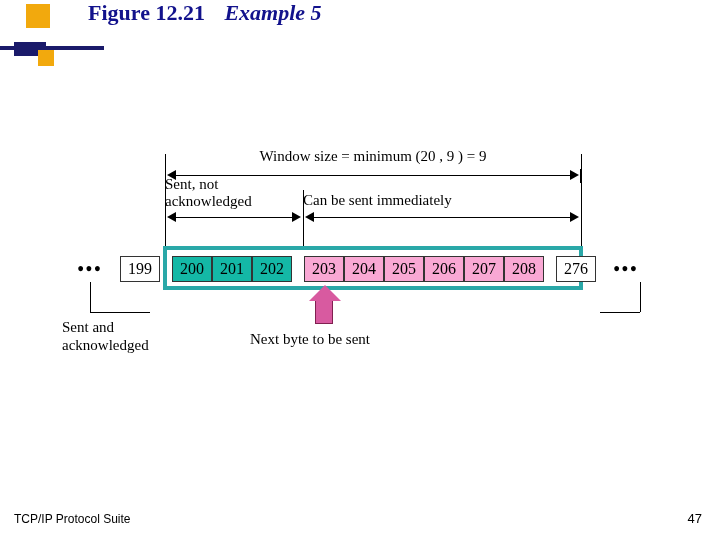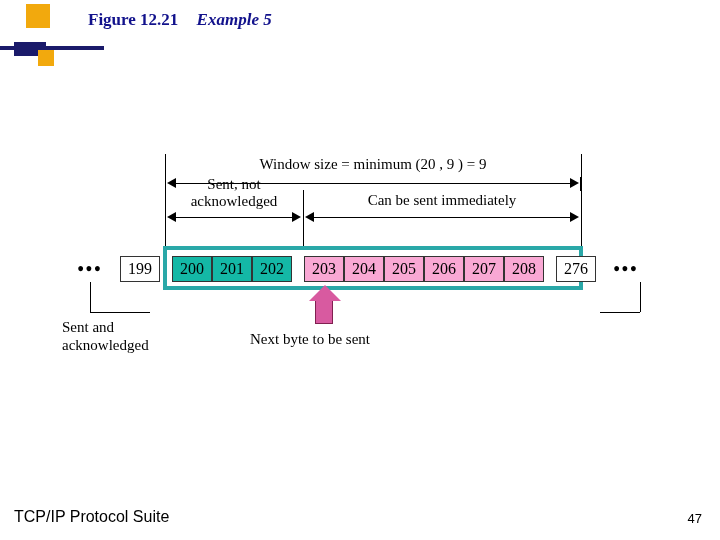--- a/index.html
+++ b/index.html
@@ -15,38 +15,38 @@
   .deco {
     position: absolute;
   }
   .sq-orange1 { left: 26px; top: 4px; width: 24px; height: 24px; background: #f2a90d; }
   .sq-navy1   { left: 14px; top: 42px; width: 32px; height: 14px; background: #1a1a6a; }
   .sq-orange2 { left: 38px; top: 50px; width: 16px; height: 16px; background: #f2a90d; }
   .title-rule { left: 0; top: 46px; width: 104px; height: 4px; background: #1a1a6a; }
 
   .figure-title {
     position: absolute;
-    left: 88px; top: 10px;
-    font-size: 17px;
+    left: 88px; top: 0;
+    font-size: 22px;
   }
   .figure-title .fig { color: #12128c; font-weight: bold; font-style: normal; }
   .figure-title .ex  { color: #12128c; font-style: italic; font-weight: bold; margin-left: 14px; }
 
   .diagram {
     position: absolute;
     left: 60px; top: 140px;
     width: 600px; height: 280px;
     font-size: 15px;
     color: #000;
   }
 
   
   .dim-top {
     position: absolute;
-    left: 105px; top: 16px;
+    left: 105px; top: 8px;
     width: 416px;
     text-align: center;
   }
   .dim-top .label { margin-bottom: 4px; }
   .dim-line {
     position: relative;
     height: 14px;
   }
   .hline {
     position: absolute;
@@ -68,21 +68,21 @@
   .arrow-r { border-left: 9px solid #000; }
 
   
   .dim2 {
     position: absolute;
     left: 105px; top: 36px;
     width: 416px;
   }
   .dim2 .seg {
     position: absolute;
-    text-align: center;
+    text-align: left;
   }
   .dim2 .seg .lab { margin-bottom: 2px; line-height: 1.1; }
 
   
   .cells {
     position: absolute;
     left: 0; top: 116px;
     display: flex;
     align-items: stretch;
     height: 26px;
@@ -148,21 +148,21 @@
   }
   .conn-line {
     position: absolute;
     background: #000;
   }
 
   .footer-left {
     position: absolute;
     left: 14px; bottom: 14px;
     font-family: Arial, sans-serif;
-    font-size: 16px;
+    font-size: 12px;
     color: #000;
   }
   .footer-right {
     position: absolute;
     right: 18px; bottom: 14px;
     font-family: Arial, sans-serif;
     font-size: 13px;
     color: #000;
   }
 </style>

